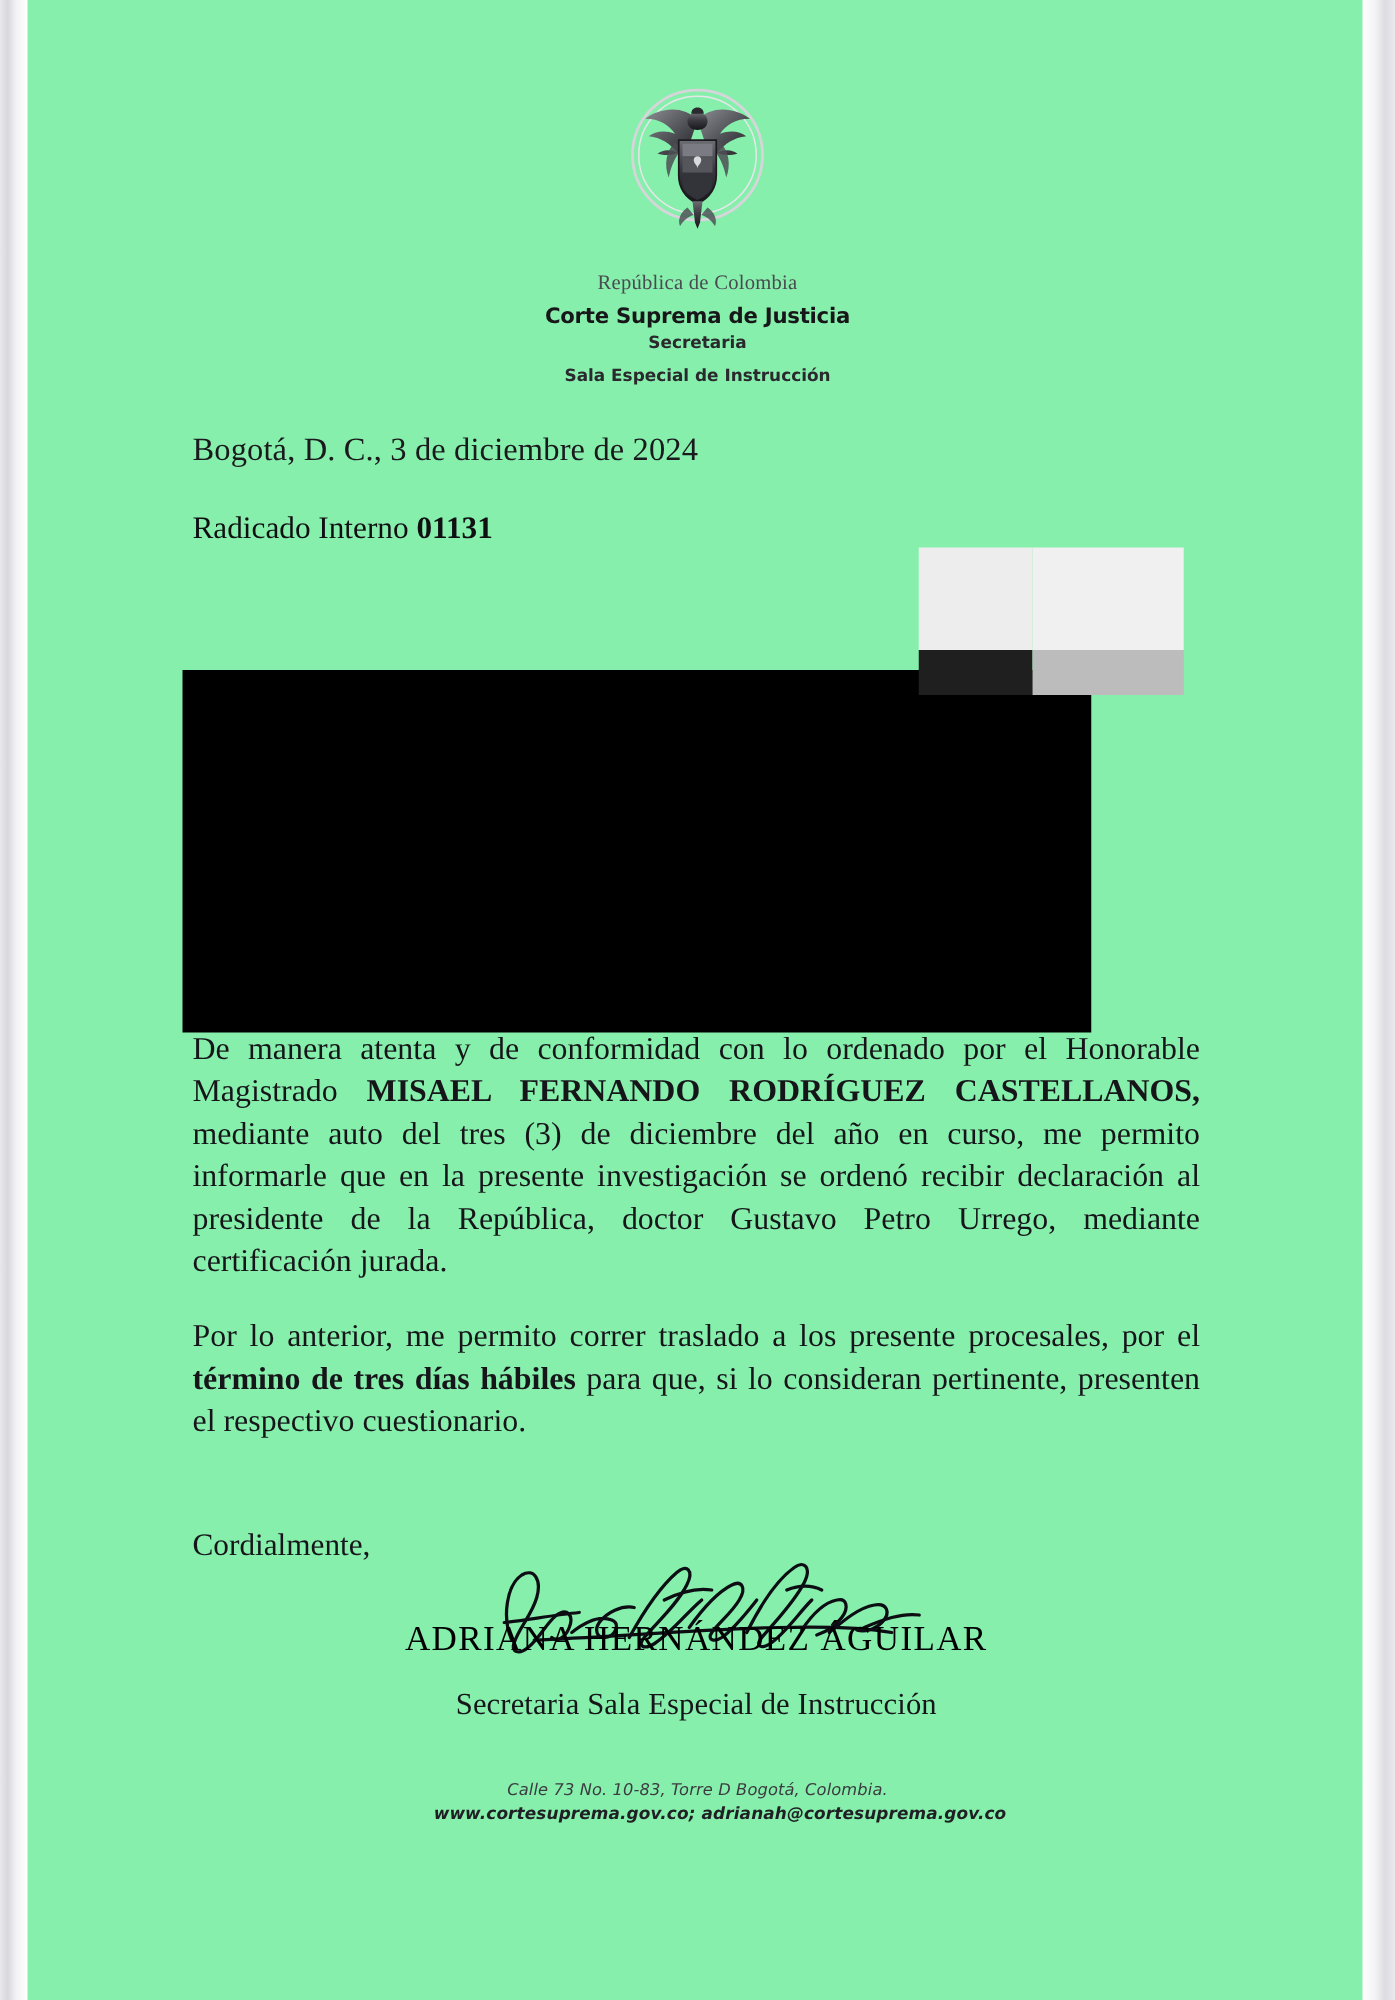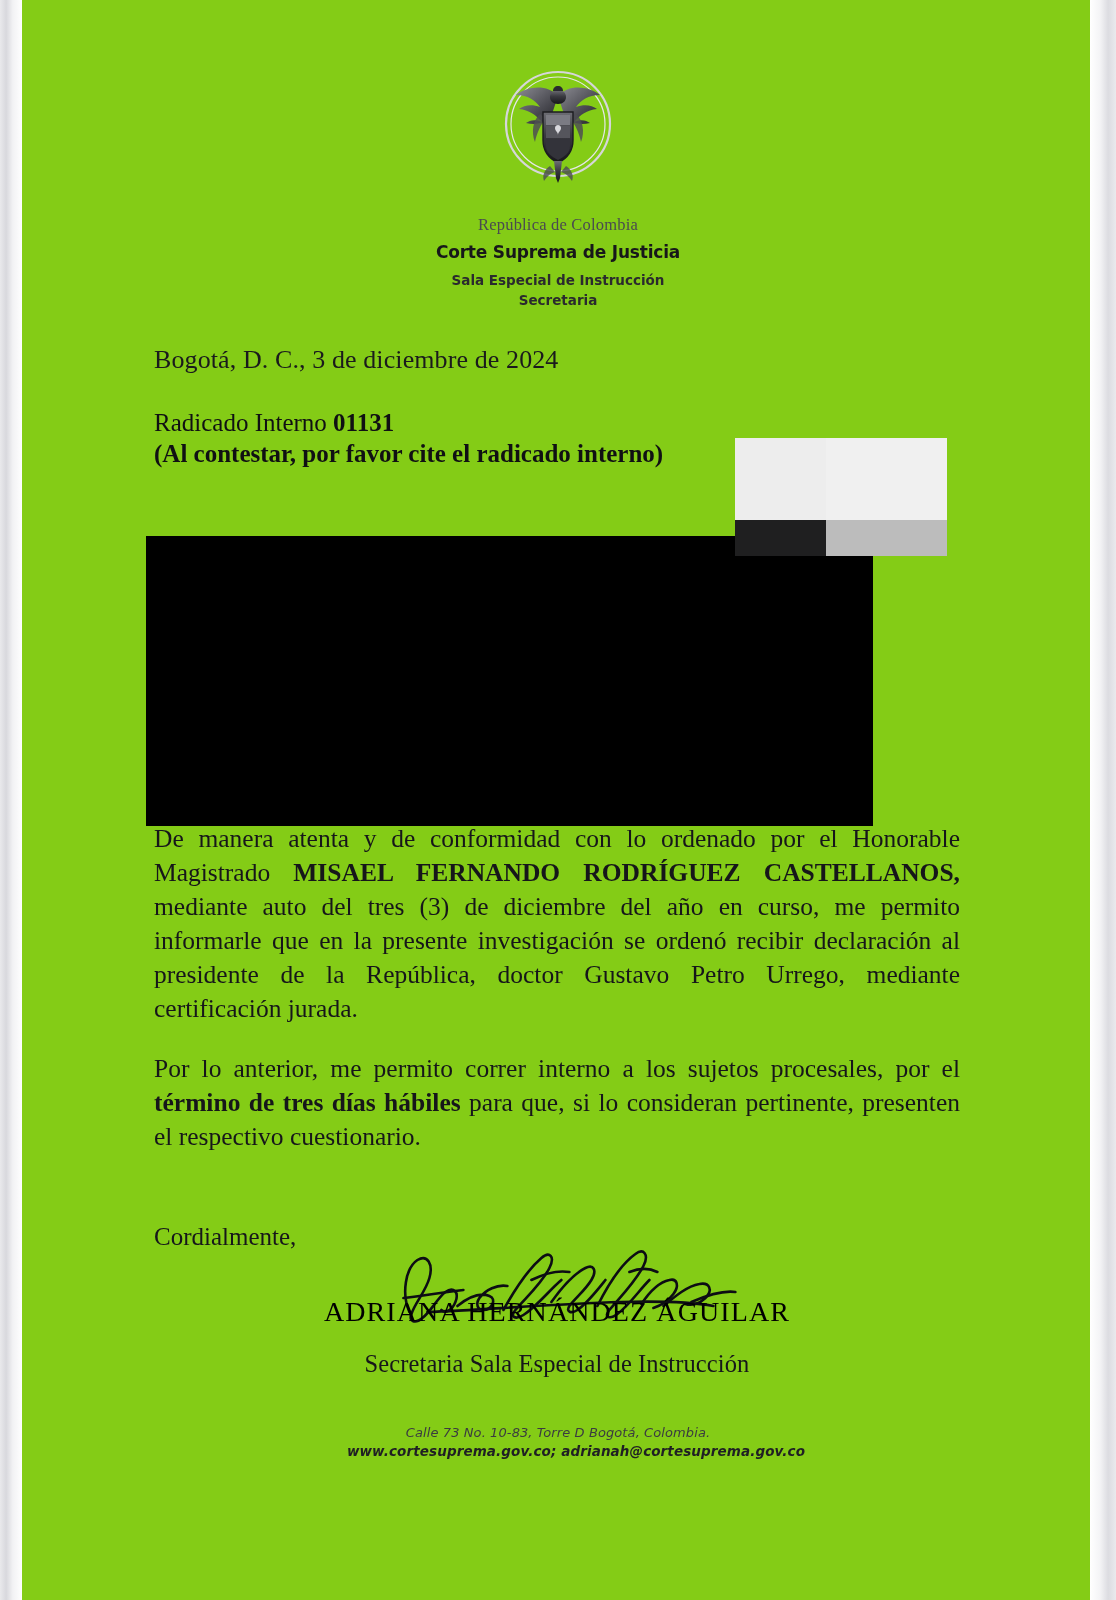--- a/index.html
+++ b/index.html
@@ -6,21 +6,21 @@
   html, body {
     margin: 0;
     padding: 0;
     background: #ffffff;
   }
 
   .page {
     position: relative;
     width: 1116px;
     height: 1600px;
-    background: #84cc16;
+    background: #86efac;
     overflow: hidden;
     font-family: "Liberation Serif", "DejaVu Serif", serif;
     color: #111111;
   }
 
   
   .edge-strip {
     position: absolute;
     top: 0;
     height: 1600px;
@@ -309,42 +309,41 @@
         <path d="M58 77 L82 77 L82 84 C82 91 76 95 70 98 C64 95 58 91 58 84 Z" fill="#33333a"></path>
         <path d="M67 66 C67 62 73 62 73 66 C73 69 70 70 70 73 C70 70 67 69 67 66 Z" fill="#d9d9de"></path>
 
         <path d="M66 99 L74 99 L72 116 L70 121 L68 116 Z" fill="url(#metal)"></path>
         <path d="M62 104 C56 108 54 114 56 119 C59 114 63 111 67 110 Z" fill="#4a4a51" opacity="0.8"></path>
         <path d="M78 104 C84 108 86 114 84 119 C81 114 77 111 73 110 Z" fill="#4a4a51" opacity="0.8"></path>
       </svg>
     </div>
     <div class="lh-line lh-republica">República de Colombia</div>
     <div class="lh-line lh-corte">Corte Suprema de Justicia</div>
+    <div class="lh-line lh-secretaria">Secretaria</div>
     <div class="lh-line lh-sala">Sala Especial de Instrucción</div>
-    <div class="lh-line lh-secretaria">Secretaria</div>
   </div>
 
   <div class="doc-body">
     <div class="date-line">Bogotá, D. C., 3 de diciembre de 2024</div>
 
     <div class="radicado-block">
       <div class="radicado-line-1"><span>Radicado Interno </span><b>01131</b></div>
-      <div class="radicado-line-2">(Al contestar, por favor cite el radicado interno)</div>
     </div>
   </div>
 
   <div class="redaction redaction-light-a"></div>
   <div class="redaction redaction-light-b"></div>
   <div class="redaction redaction-main"></div>
   <div class="redaction redaction-dark"></div>
   <div class="redaction redaction-medium"></div>
 
   <div class="paragraphs">
     <p class="para"><span>De manera atenta y de conformidad con lo ordenado por el Honorable Magistrado </span><b>MISAEL FERNANDO RODRÍGUEZ CASTELLANOS,</b><span> mediante auto del tres (3) de diciembre del año en curso, me permito informarle que en la presente investigación se ordenó recibir declaración al presidente de la República, doctor Gustavo Petro Urrego, mediante certificación jurada.</span></p>
-    <p class="para"><span>Por lo anterior, me permito correr interno a los sujetos procesales, por el </span><b>término de tres días hábiles</b><span> para que, si lo consideran pertinente, presenten el respectivo cuestionario.</span></p>
+    <p class="para"><span>Por lo anterior, me permito correr traslado a los presente procesales, por el </span><b>término de tres días hábiles</b><span> para que, si lo consideran pertinente, presenten el respectivo cuestionario.</span></p>
   </div>
 
   <div class="closing">Cordialmente,</div>
 
   <div class="signature-block">
     <div class="signature-area">
       <div class="signature-ink">
         <svg viewBox="0 0 360 92" xmlns="http://www.w3.org/2000/svg">
           <g fill="none" stroke="#0d0d14" stroke-width="2.6" stroke-linecap="round" stroke-linejoin="round">
             <path d="M18 72 C10 54 14 28 26 20 C36 14 42 24 38 38 C34 52 24 62 20 74 C17 82 24 84 31 78 C40 71 46 58 54 52 C62 46 68 52 64 62 C61 70 54 74 50 70"></path>

